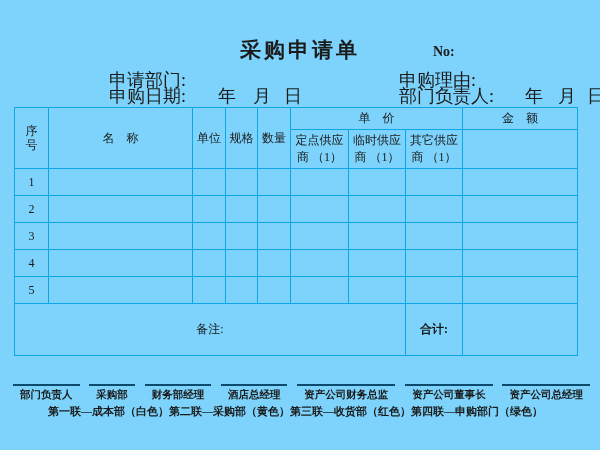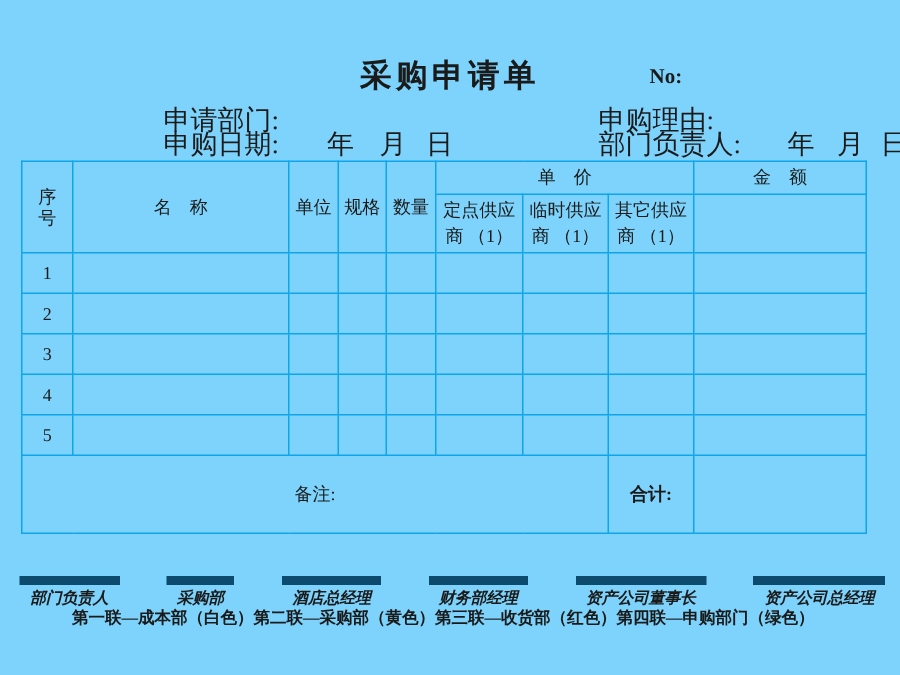--- a/index.html
+++ b/index.html
@@ -36,21 +36,21 @@
   tr.r-sub   { height:39px; }
   tr.r-data  { height:27px; }
   tr.r-foot  { height:52px; }
 
   .sign-row {
     position:absolute; top:384px; left:0; width:600px; box-sizing:border-box;
     display:flex; justify-content:space-between; padding:0 10px 0 13px;
     font-size:10.5px; font-weight:bold;
   }
   .sign-row .sig {
-    border-top:6px solid #0c4a6e; padding:2px 7px 0; white-space:nowrap;font-style:italic;
+    border-top:2px solid #0c4a6e; padding:2px 7px 0; white-space:nowrap;
   }
   .copy-row {
     position:absolute; top:404px; left:0; width:516px; box-sizing:border-box;
     display:flex; justify-content:space-between; padding:0 62px 0 48px;
     font-size:11px; font-weight:bold; white-space:nowrap;
   }
 </style>
 </head>
 <body>
 
@@ -172,22 +172,23 @@
       <td colspan="7" class="remarks">备注:</td>
       <td class="total">合计:</td>
       <td></td>
     </tr>
   </tbody>
     </table>
 
   <div class="sign-row">
     <span class="sig">部门负责人</span>
     <span class="sig">采购部</span>
+    <span class="sig">财务部经理</span>
     <span class="sig">酒店总经理</span>
-    <span class="sig">财务部经理</span>
+    <span class="sig">资产公司财务总监</span>
     <span class="sig">资产公司董事长</span>
     <span class="sig">资产公司总经理</span>
   </div>
 
   <div class="copy-row">
     <span>第一联—成本部（白色）</span>
     <span>第二联—采购部（黄色）</span>
     <span>第三联—收货部（红色）</span>
     <span>第四联—申购部门（绿色）</span>
   </div>

